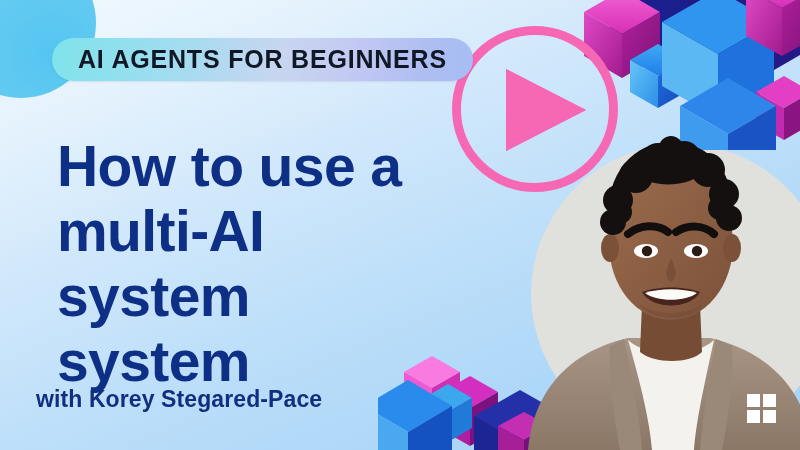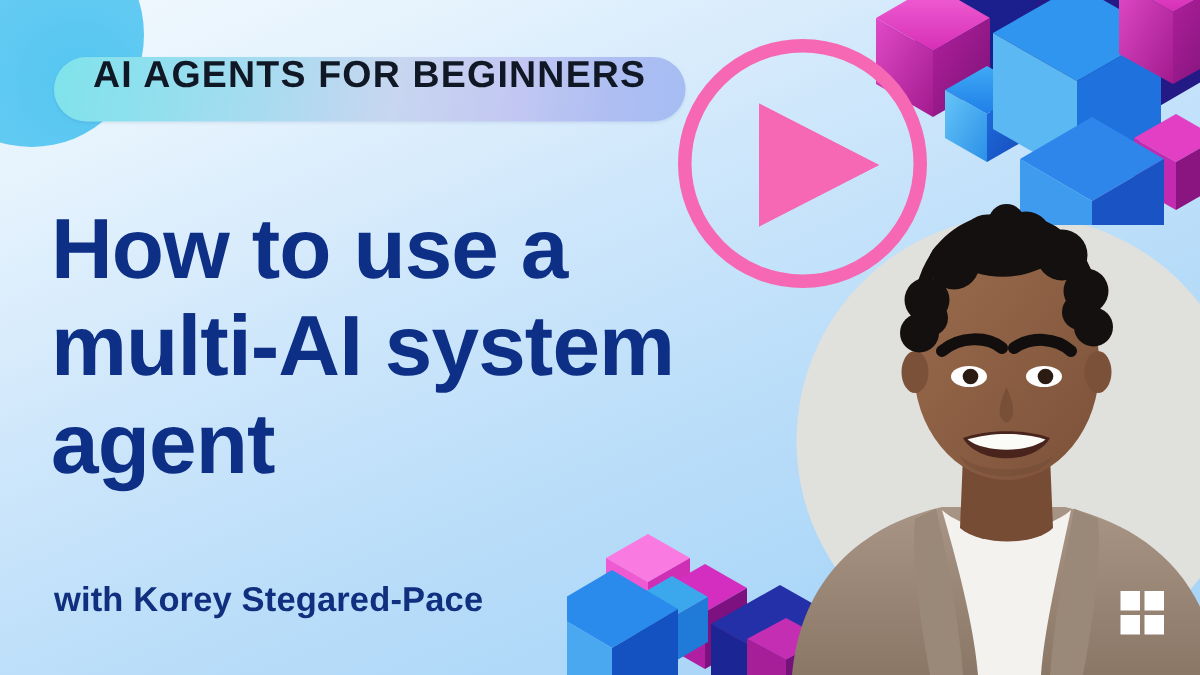--- a/index.html
+++ b/index.html
@@ -38,43 +38,43 @@
     width:0;height:0;
     border-top:41px solid transparent;
     border-bottom:41px solid transparent;
     border-left:80px solid #f668b4;
     filter:drop-shadow(0 0 0 #f668b4);
   }
   .play-tri::after{content:"";}
 
   
   .pill{
-    position:absolute;left:36px;top:38px;
+    position:absolute;left:52px;top:38px;
     height:43px;
     padding:0 26px;
-    display:flex;align-items:flex-start;
+    display:flex;align-items:center;
     border-radius:22px;
     background:linear-gradient(100deg,#7fe3ea 0%,#8ee0ee 14%,#a8dbf0 34%,#c8d6f0 54%,#c3c8f2 72%,#aebef2 88%,#a5bdf3 100%);
     box-shadow:0 1px 2px rgba(40,60,110,.10);
   }
   .pill-text{
     font-size:25px;font-weight:bold;letter-spacing:.8px;
     color:#101826;white-space:nowrap;line-height:1;
   }
 
   
   .headline{
     position:absolute;left:34px;top:96px;
     width:430px;
     font-size:57px;font-weight:bold;
     line-height:1.14;
     color:#0e2f86;
     letter-spacing:-.6px;
   }
-  .headline .ln{display:block;}
+  .headline .ln{display:block;margin-left:23px;}
 
   
   .byline{
     position:absolute;left:36px;top:386px;
     font-size:23px;font-weight:bold;
     color:#10307f;
     letter-spacing:.1px;
   }
 
   
@@ -289,21 +289,21 @@
   <div class="play-ring"></div>
   <div class="play-tri"></div>
 
   <div class="pill">
     <span class="pill-text">AI AGENTS FOR BEGINNERS</span>
   </div>
 
   <h1 class="headline">
     <span class="ln">How to use a</span>
     <span class="ln">multi-AI system</span>
-    <span class="ln">agent</span>
+    <span class="ln">system</span>
   </h1>
 
   <div class="byline">with Korey Stegared-Pace</div>
 
   <div class="ms-logo">
     <i></i>
     <i></i>
     <i></i>
     <i></i>
   </div>

